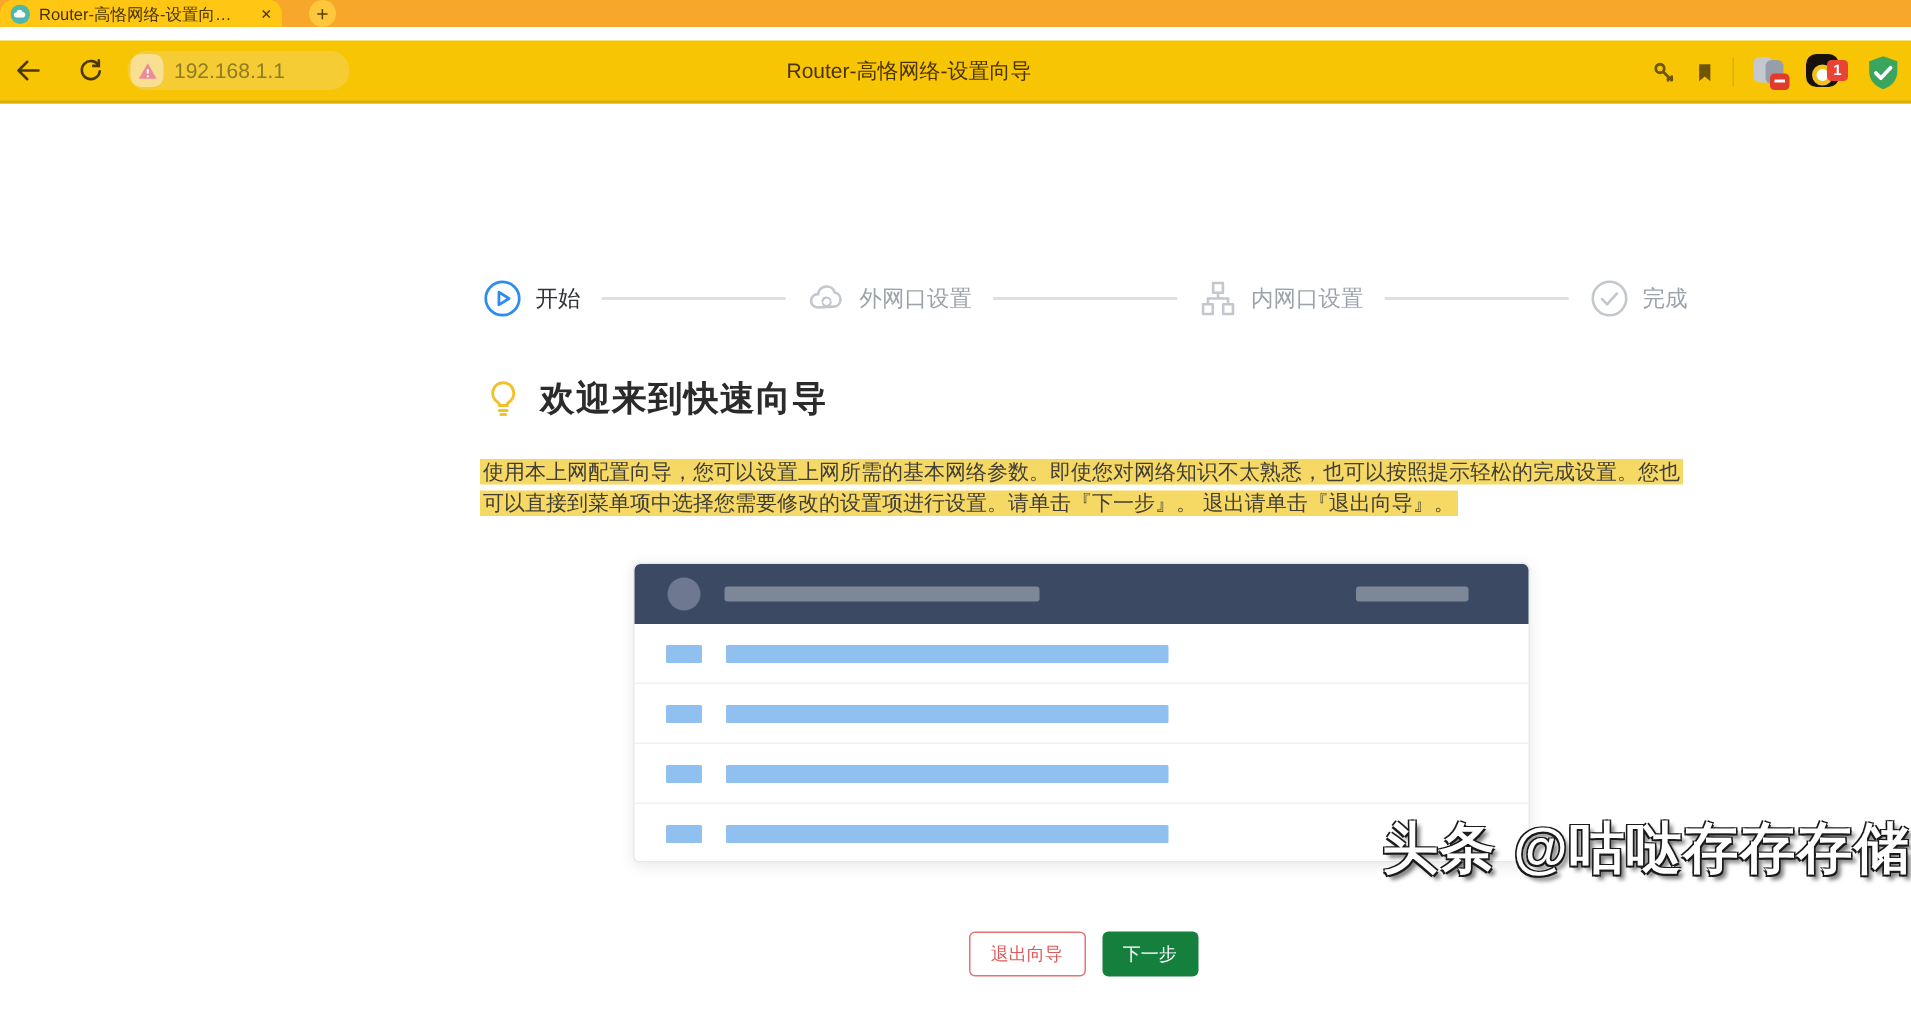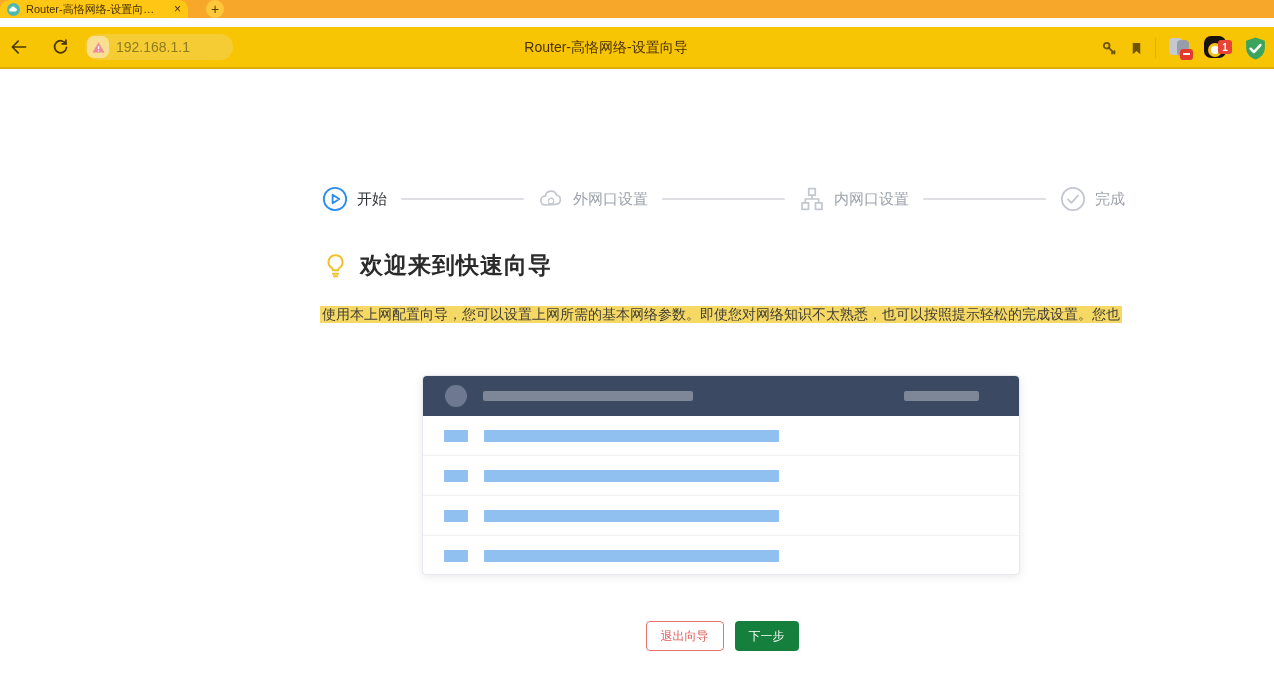--- a/index.html
+++ b/index.html
@@ -209,20 +209,21 @@
       <svg viewBox="0 0 24 24" width="27" height="27" fill="none" stroke="#F2C02A" stroke-width="1.8" stroke-linecap="round" stroke-linejoin="round">
           <path d="M12 2.8a6.2 6.2 0 0 1 3.4 11.4c-.8.5-1.1 1.1-1.1 2.1H9.7c0-1-.3-1.6-1.1-2.1A6.2 6.2 0 0 1 12 2.8z"></path>
           <path d="M9.7 19.3h4.6M10.6 21.6h2.8"></path>
         </svg>
     </span>
     <span class="welcome-title">欢迎来到快速向导</span>
   </div>
 
   <div class="desc">
     <span class="hl">使用本上网配置向导，您可以设置上网所需的基本网络参数。即使您对网络知识不太熟悉，也可以按照提示轻松的完成设置。您也</span>
+    <span class="hl">可以直接到菜单项中选择您需要修改的设置项进行设置。请单击『下一步』。 退出请单击『退出向导』。</span>
   </div>
 
   <div class="card">
     <div class="card-header">
       <span class="ch-circle"></span>
       <span class="ch-bar1"></span>
       <span class="ch-bar2"></span>
     </div>
     <div class="card-row">
       <span class="r-chip"></span>
@@ -240,14 +241,15 @@
       <span class="r-chip"></span>
       <span class="r-bar"></span>
     </div>
   </div>
 
   <div class="actions">
     <button class="btn btn-exit">退出向导</button>
     <button class="btn btn-next">下一步</button>
   </div>
 
+  <div class="watermark">头条 @咕哒存存存储</div>
 
 </div>
 
 </body></html>

